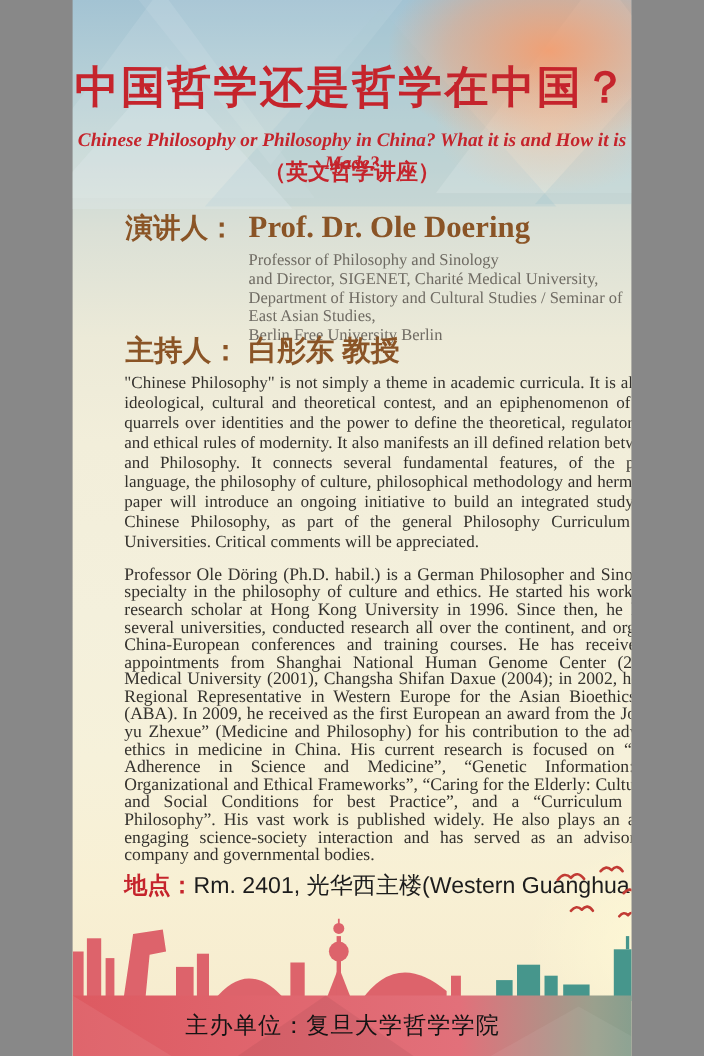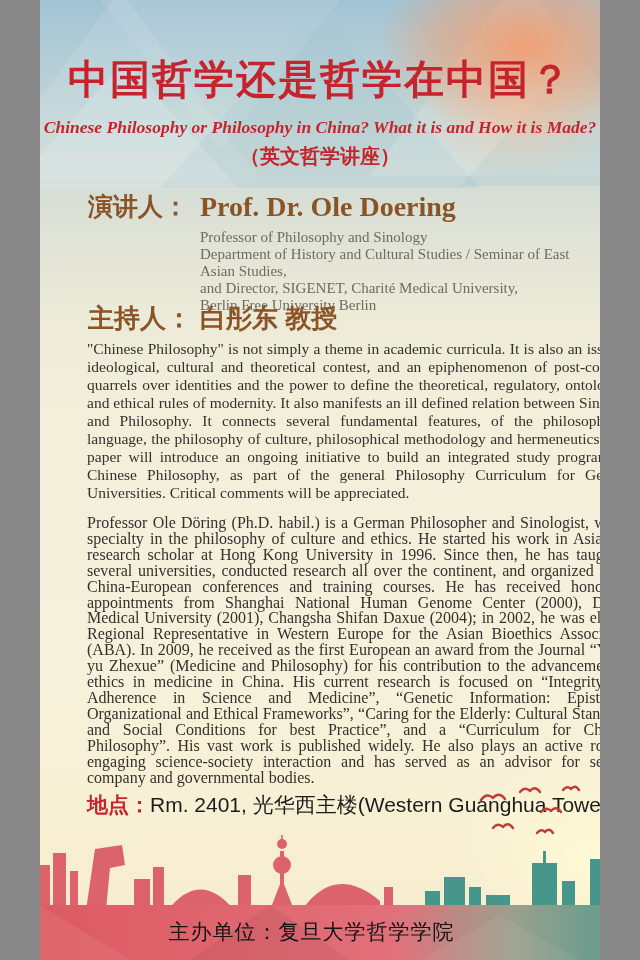--- a/index.html
+++ b/index.html
@@ -1,17 +1,17 @@
 <!DOCTYPE html>
 <html><head>
 <meta charset="utf-8">
 <style>
   html,body { margin:0; padding:0; background:#888; }
   .poster {
-    position:relative; width:560px; height:960px; margin:0 auto; overflow:hidden;
+    position:relative; width:508px; height:960px; margin:0 auto; overflow:hidden;
     font-family:"Liberation Sans", sans-serif;
     background:linear-gradient(180deg,
       #a3c3d3 0%, #b2cdd6 6%, #c3d6d6 13%, #dbe0d6 22%,
       #ecead8 32%, #f2eeda 42%, #f4f0dc 58%, #f6f1da 72%,
       #f8f0d4 84%, #f6ebcd 100%);
   }
   .tri { position:absolute; clip-path:polygon(50% 0, 0 100%, 100% 100%); }
   .tri.inv { clip-path:polygon(0 0, 100% 0, 50% 100%); }
   .t1 { left:-60px; top:-10px; width:280px; height:190px; background:rgba(255,255,255,0.10); }
   .t2 { left:120px; top:8px;  width:320px; height:180px; background:rgba(165,198,210,0.30); }
@@ -77,22 +77,22 @@
   <div class="title-cn">中国哲学还是哲学在中国？</div>
   <div class="subtitle-en">Chinese Philosophy or Philosophy in China? What it is and How it is Made?</div>
   <div class="subtitle-note">（英文哲学讲座）</div>
 
   <div class="speaker-row">
     <span class="speaker-label">演讲人：</span>
     <span class="speaker-name">Prof. Dr. Ole Doering</span>
   </div>
   <div class="affiliation">
     <div>Professor of Philosophy and Sinology</div>
+    <div>and Director, SIGENET, Charité Medical University,</div>
     <div>Department of History and Cultural Studies / Seminar of East Asian Studies,</div>
-    <div>and Director, SIGENET, Charité Medical University,</div>
     <div>Berlin Free University Berlin</div>
   </div>
 
   <div class="host-row">
     <span class="host-label">主持人：</span>
     <span class="host-name">白彤东 教授</span>
   </div>
 
   <div class="content-col">
     <div class="abstract">"Chinese Philosophy" is not simply a theme in academic curricula. It is also an issue of ideological, cultural and theoretical contest, and an epiphenomenon of post-colonial quarrels over identities and the power to define the theoretical, regulatory, ontological and ethical rules of modernity. It also manifests an ill defined relation between Sinology and Philosophy. It connects several fundamental features, of the philosophy of language, the philosophy of culture, philosophical methodology and hermeneutics. This paper will introduce an ongoing initiative to build an integrated study program for Chinese Philosophy, as part of the general Philosophy Curriculum for German Universities. Critical comments will be appreciated.</div>

